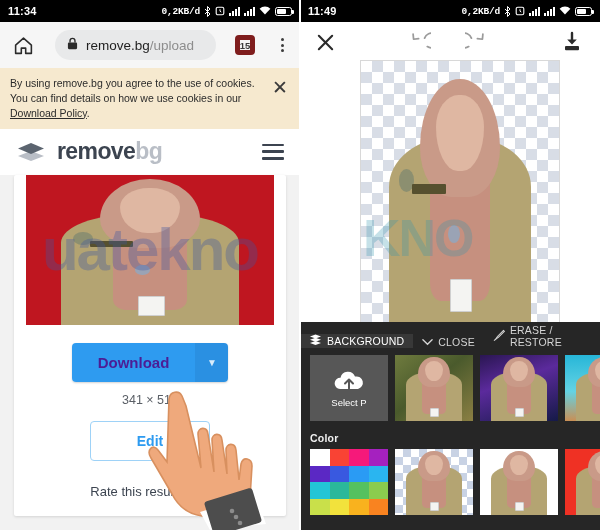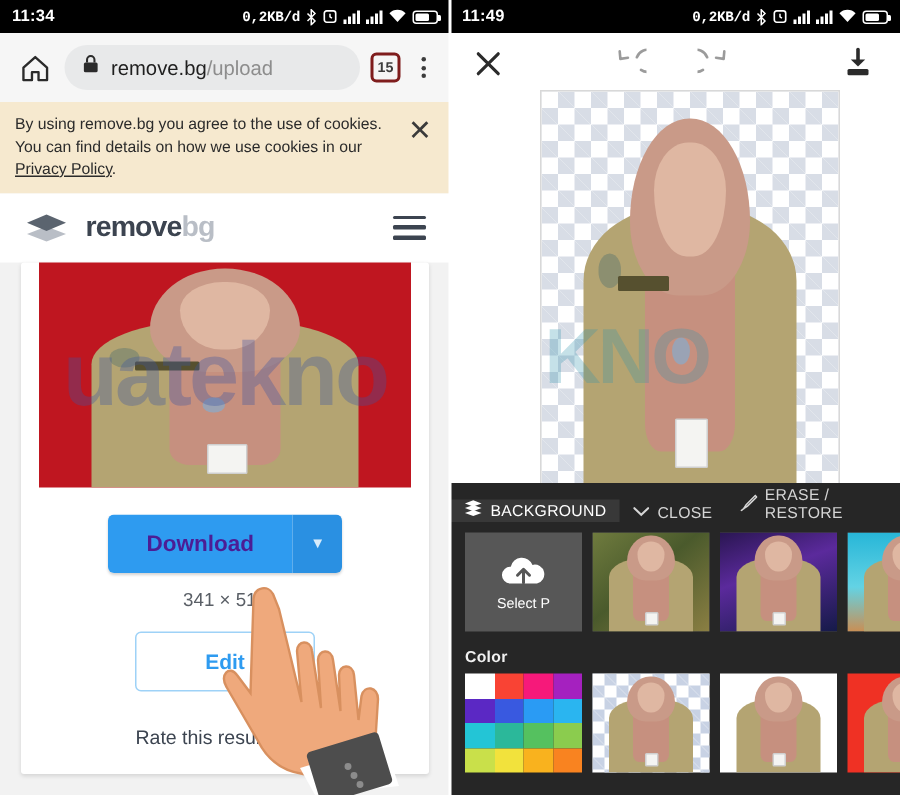--- a/index.html
+++ b/index.html
@@ -37,31 +37,31 @@
     width: 17px; height: 9px; border: 1.2px solid #fff; border-radius: 2.5px;
     position: relative; display: inline-block;
   }
   .batt::after{content:"";position:absolute;right:-2.5px;top:2.5px;width:1.6px;height:4px;background:#fff;border-radius:0 1px 1px 0;}
   .batt .fill{position:absolute;left:1px;top:1px;bottom:1px;width:9px;background:#fff;border-radius:1px;}
   .ico-svg { display:block; }
 
   
   .browser-bar {
     height: 46px; background: #f6f6f6; display: flex; align-items: center;
-    padding: 0 10px; gap: 7px;
+    padding: 0 10px; gap: 19px;
   }
   .home-btn { width: 26px; height: 26px; display:flex;align-items:center;justify-content:center; }
   .omnibox {
     flex: 1; height: 30px; background: #e8e9ea; border-radius: 15px;
     display: flex; align-items: center; padding: 0 12px; gap: 8px; overflow: hidden;
   }
   .omnibox .url { font-size: 13.5px; color: #1f1f1f; white-space: nowrap; }
   .omnibox .url .path { color: #8d8d8d; }
   .tabcount {
-    width: 20px; height: 20px; border: 2px solid #7f1d1d; border-radius: 4px;
+    width: 20px; height: 20px; border: 5px solid #7f1d1d; border-radius: 4px;
     display: flex; align-items: center; justify-content: center;
     font-size: 9.5px; font-weight: bold; color: #3c3c3c; flex: none;
   }
   .kebab { width: 16px; display:flex;flex-direction:column;align-items:center;gap:2.5px;flex:none; }
   .kebab span { width:3px;height:3px;border-radius:50%;background:#3c3c3c;display:block; }
 
   
   .cookie {
     background: #f6e9cf; display: flex; align-items: flex-start;
     padding: 8px 8px 8px 10px; gap: 6px; min-height: 41px;
@@ -69,21 +69,21 @@
   .cookie-text { font-size: 10.5px; line-height: 1.42; color: #2b2b2b; flex: 1; }
   .cookie-text a { color: #2b2b2b; text-decoration: underline; }
   .cookie-close { font-size: 19px; color: #3a3a3a; line-height: 1; padding: 2px 4px 0 0; font-weight: 300; }
 
   
   .rbg-header {
     background: #ffffff; height: 46px; display: flex; align-items: center;
     padding: 0 16px; gap: 11px;
   }
   .rbg-logo-mark { width: 30px; height: 26px; flex: none; }
-  .rbg-word { font-size: 19px; font-weight: bold; letter-spacing: -.6px; color: #3c4450; }
+  .rbg-word { font-size: 23px; font-weight: bold; letter-spacing: -.6px; color: #3c4450; }
   .rbg-word .bg { color: #b9bec6; }
   .hamburger { margin-left: auto; display: flex; flex-direction: column; gap: 4px; }
   .hamburger span { width: 22px; height: 2.6px; background: #3c4450; border-radius: 1px; display: block; }
 
   
   .result-card {
     margin: 0 14px; background: #ffffff; border-radius: 2px;
     box-shadow: 0 1px 3px rgba(0,0,0,.13);
     padding: 0 12px 14px; position: relative;
   }
@@ -294,21 +294,21 @@
       </div>
       <div class="tabcount">15</div>
       <div class="kebab">
           <span></span>
           <span></span>
           <span></span>
         </div>
     </div>
 
     <div class="cookie">
-      <div class="cookie-text"><span>By using remove.bg you agree to the use of cookies. You can find details on how we use cookies in our </span><a href="#">Privacy Policy</a><span>.</span></div>
+      <div class="cookie-text"><span>By using remove.bg you agree to the use of cookies. You can find details on how we use cookies in our </span><a href="#">Download Policy</a><span>.</span></div>
       <div class="cookie-close">✕</div>
     </div>
 
     <div class="rbg-header">
       <span class="rbg-logo-mark">
         <svg width="30" height="26" viewBox="0 0 30 26">
           <polygon points="15,12 28,17 15,22 2,17" fill="#b9bec6"></polygon>
           <polygon points="15,4 28,9.5 15,15 2,9.5" fill="#5b646f"></polygon>
         </svg>
       </span>

